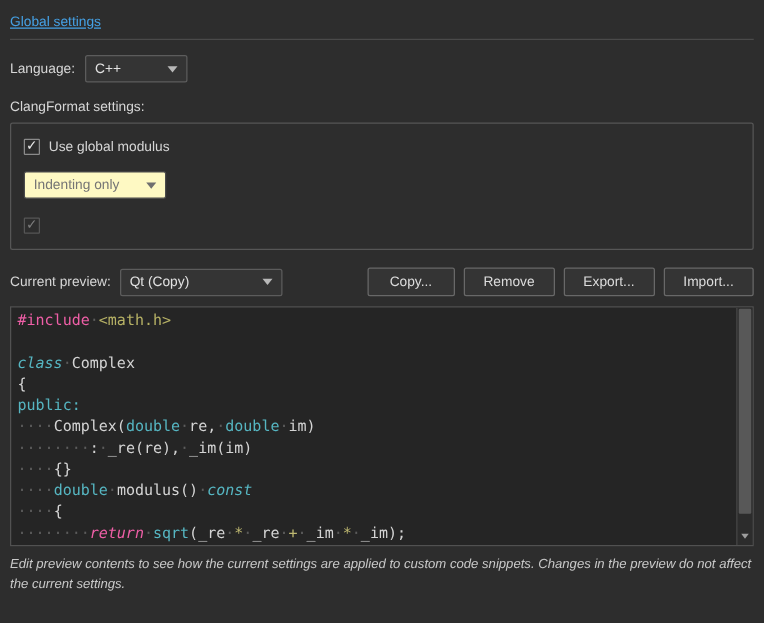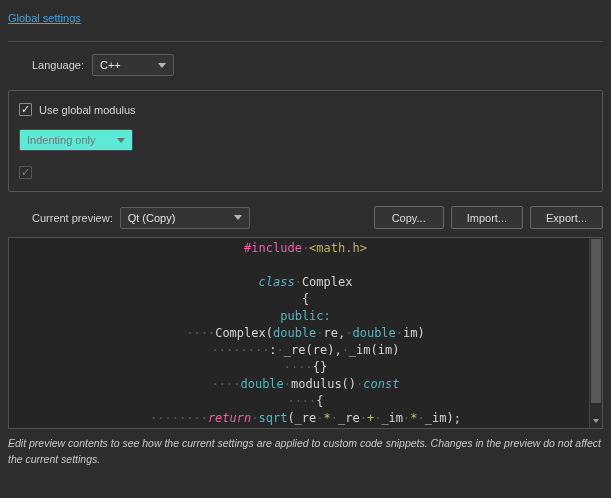--- a/index.html
+++ b/index.html
@@ -16,25 +16,25 @@
   .title {
     font-size: 15px; font-weight: bold; color: #ffffff;
     margin: 2px 0 12px 0;
   }
   .link {
     display: inline-block;
     font-size: 11px;
     color: var(--link, #45a1e5);
     text-decoration: underline;
     cursor: pointer;
-    margin-bottom: 13px;
+    margin-bottom: 3px;
   }
   .sep { height: 1px; background: #4a4a4a; margin: 4px 0 12px 0; }
 
-  .row { display: flex; align-items: center; margin-left: 24px; }
+  .row { display: flex; align-items: center; }
   .lang-row { gap: 8px; margin-bottom: 14px; }
   .label { font-size: 11px; color: #d6d6d6; }
 
   .combo {
     height: 22px;
     background: #343434;
     border: 1px solid #5c5c5c;
     border-radius: 2px;
     display: inline-flex;
     align-items: center;
@@ -47,21 +47,21 @@
   .combo-lang { width: 82px; }
   .combo-mode { width: 114px; }
   .combo-settings { width: 130px; }
   .arrow-down {
     width: 0; height: 0;
     border-left: 4px solid transparent;
     border-right: 4px solid transparent;
     border-top: 5px solid #b8b8b8;
     margin-left: 8px;
   }
-  .combo.disabled { color: #757575; border-color: #4a4a4a; background: #5eead4; cursor: default; }
+  .combo.disabled { color: #757575; border-color: #4a4a4a; background: #fef9c3; cursor: default; }
   .combo.disabled .arrow-down { border-top-color: #6f6f6f; }
 
   .section-label { font-size: 11px; margin-bottom: 6px; }
 
   .groupbox {
     border: 1px solid #565656;
     border-radius: 2px;
     padding: 12px 10px 10px 10px;
     margin-bottom: 14px;
   }
@@ -107,21 +107,21 @@
     margin-bottom: 7px;
   }
   .code {
     font-family: "DejaVu Sans Mono", monospace;
     font-size: 12px;
     line-height: 17px;
     padding: 2px 5px;
     white-space: pre;
     color: var(--codeText, #d4d4d4);
   }
-  .code-line { height: 17px; text-align: center; }
+  .code-line { height: 17px; }
   .tok-txt { color: var(--codeText, #d4d4d4); }
   .tok-kw  { color: var(--keyword, #56b6c2); }
   .tok-kwi { color: var(--keyword, #56b6c2); font-style: italic; }
   .tok-pp  { color: var(--preprocessor, #ef5fa7); }
   .tok-ret { color: var(--preprocessor, #ef5fa7); font-style: italic; }
   .tok-str { color: var(--stringLit, #b6b165); }
   .tok-op  { color: var(--operatorCol, #c0ba72); }
   .tok-ws  { color: var(--whitespaceDot, #5c5c5c); }
 
   .vscroll {
@@ -160,20 +160,21 @@
   <div class="sep"></div>
 
   <div class="row lang-row">
     <span class="label">Language:</span>
     <div class="combo combo-lang">
       <span>C++</span>
       <span class="arrow-down"></span>
     </div>
   </div>
 
+  <div class="label section-label">ClangFormat settings:</div>
 
   <div class="groupbox">
     <div class="check-row">
       <span class="checkbox">
           <span class="checkmark">✓</span>
         </span>
       <span>Use global modulus</span>
     </div>
     <div class="combo combo-mode disabled">
       <span>Indenting only</span>
@@ -187,22 +188,23 @@
   </div>
 
   <div class="row settings-row">
     <span class="label">Current preview:</span>
     <div class="combo combo-settings">
       <span>Qt (Copy)</span>
       <span class="arrow-down"></span>
     </div>
     <div class="btn-group">
       <button class="btn">Copy...</button>
+      <button class="btn">Remove</button>
+      <button class="btn">Export...</button>
       <button class="btn">Import...</button>
-      <button class="btn">Export...</button>
     </div>
   </div>
 
   <div class="editor">
     <div class="code"><div class="code-line"><span class="tok-pp">#include</span><span class="tok-ws">·</span><span class="tok-str">&lt;math.h&gt;</span></div><div class="code-line">&nbsp;</div><div class="code-line"><span class="tok-kwi">class</span><span class="tok-ws">·</span><span class="tok-txt">Complex</span></div><div class="code-line"><span class="tok-txt">{</span></div><div class="code-line"><span class="tok-kw">public:</span></div><div class="code-line"><span class="tok-ws">····</span><span class="tok-txt">Complex(</span><span class="tok-kw">double</span><span class="tok-ws">·</span><span class="tok-txt">re,</span><span class="tok-ws">·</span><span class="tok-kw">double</span><span class="tok-ws">·</span><span class="tok-txt">im)</span></div><div class="code-line"><span class="tok-ws">········</span><span class="tok-txt">:</span><span class="tok-ws">·</span><span class="tok-txt">_re(re),</span><span class="tok-ws">·</span><span class="tok-txt">_im(im)</span></div><div class="code-line"><span class="tok-ws">····</span><span class="tok-txt">{}</span></div><div class="code-line"><span class="tok-ws">····</span><span class="tok-kw">double</span><span class="tok-ws">·</span><span class="tok-txt">modulus()</span><span class="tok-ws">·</span><span class="tok-kwi">const</span></div><div class="code-line"><span class="tok-ws">····</span><span class="tok-txt">{</span></div><div class="code-line"><span class="tok-ws">········</span><span class="tok-ret">return</span><span class="tok-ws">·</span><span class="tok-kw">sqrt</span><span class="tok-txt">(_re</span><span class="tok-ws">·</span><span class="tok-op">*</span><span class="tok-ws">·</span><span class="tok-txt">_re</span><span class="tok-ws">·</span><span class="tok-op">+</span><span class="tok-ws">·</span><span class="tok-txt">_im</span><span class="tok-ws">·</span><span class="tok-op">*</span><span class="tok-ws">·</span><span class="tok-txt">_im);</span></div></div>
     <div class="vscroll">
       <div class="thumb"></div>
       <div class="sbtn">
         <span class="arrow-down"></span>
       </div>

